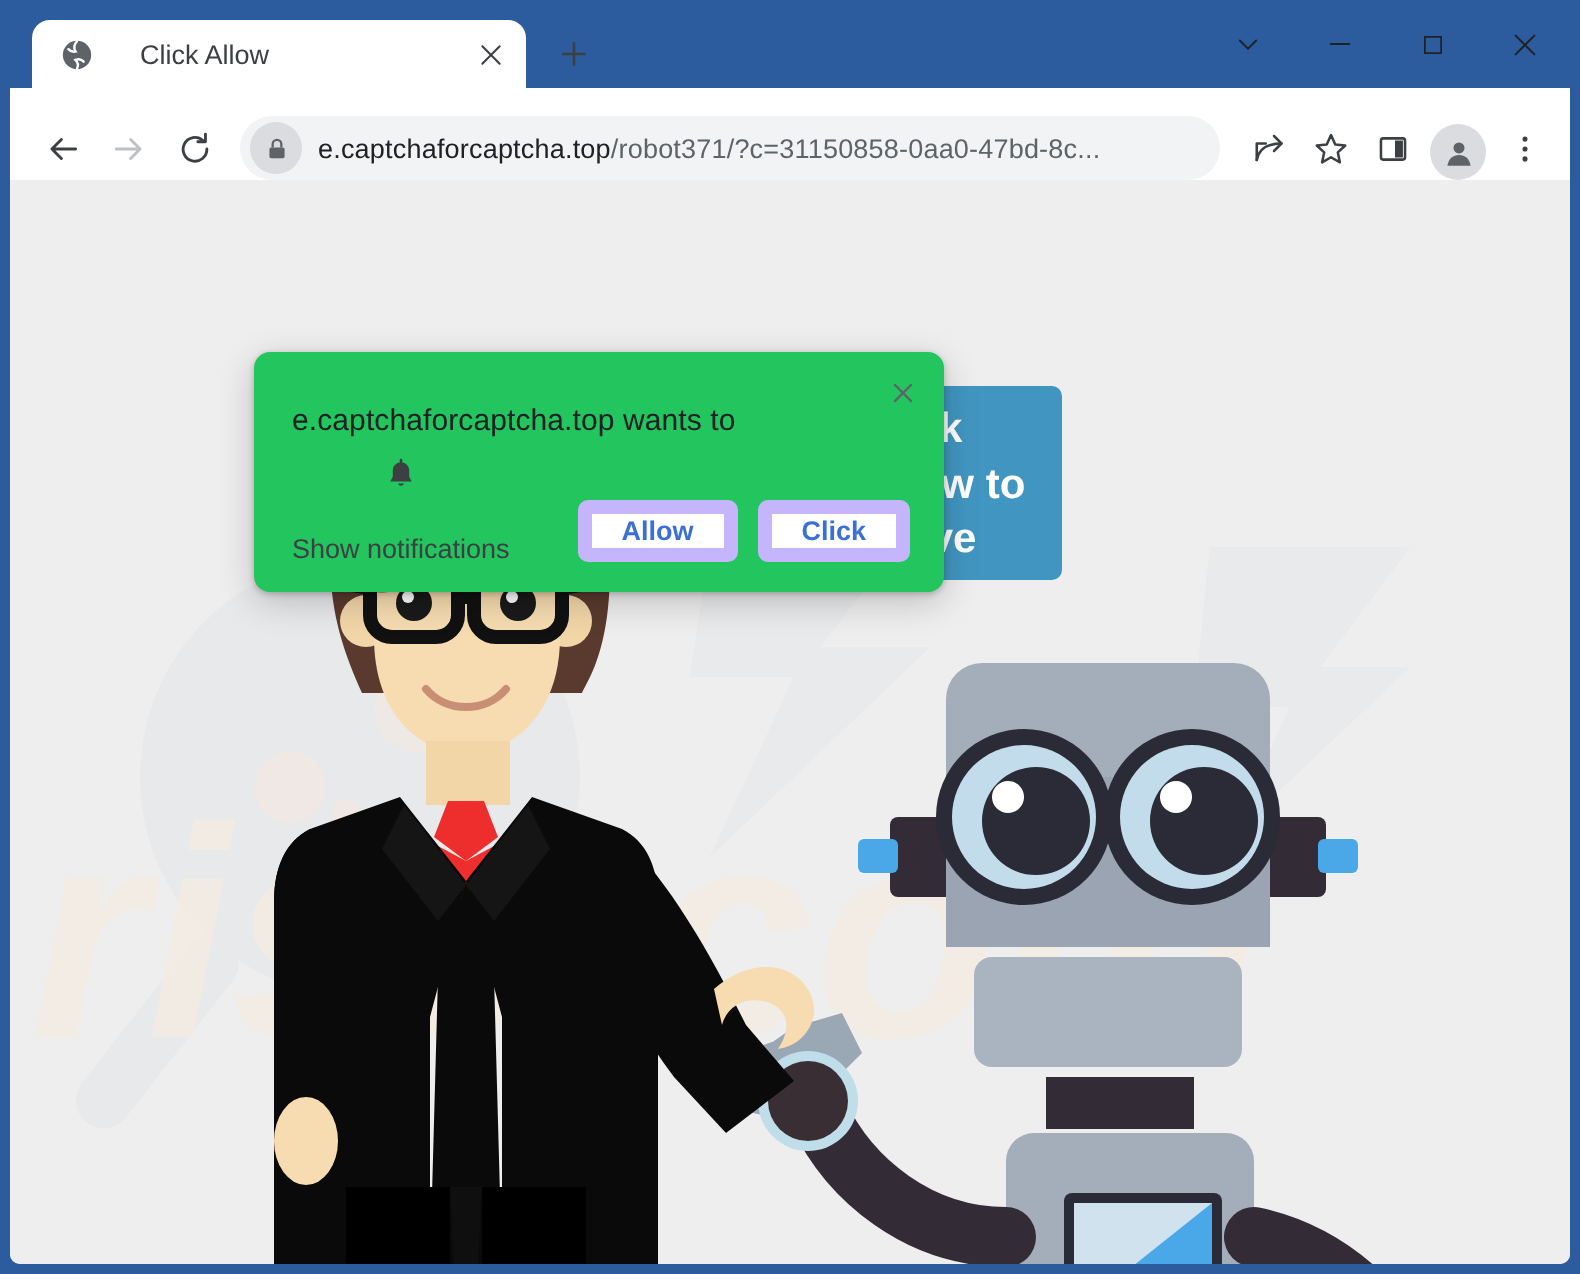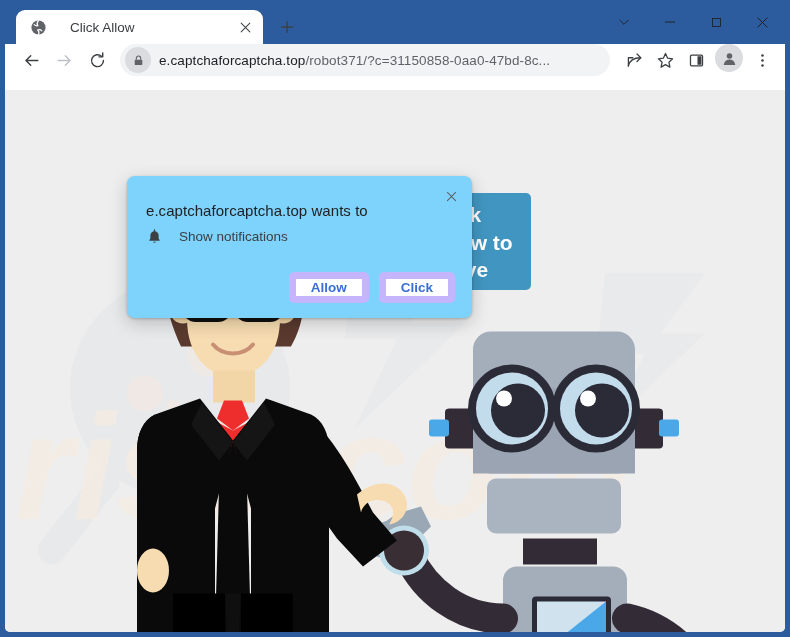--- a/index.html
+++ b/index.html
@@ -55,21 +55,21 @@
   }
   .wc {
     width: 46px; height: 32px;
     display: flex; align-items: center; justify-content: center;
   }
 
   
   #toolbar {
     height: 46px; flex: none;
     background: #ffffff;
-    display: flex; align-items: flex-start;
+    display: flex; align-items: flex-end;
     padding: 0 8px 0 10px;
     gap: 1px;
   }
   .navbtn {
     width: 32px; height: 32px; flex: none;
     display: flex; align-items: center; justify-content: center;
     border-radius: 50%;
   }
   #omnibox {
     flex: 1; height: 32px; margin: 0 8px 0 6px;
@@ -119,40 +119,40 @@
     color: #fff; font-weight: bold; font-size: 21px;
     line-height: 1.32;
     padding: 8px 12px;
     overflow: hidden;
     text-align: left;
   }
 
   
   #perm {
     position: absolute; left: 122px; top: 86px;
-    width: 345px; height: 142px;
-    background: #7dd3fc;
+    width: 345px; height: 120px;
+    background: #22c55e;
     border-radius: 8px;
     box-shadow: 0 1px 3px rgba(0,0,0,.22), 0 5px 18px rgba(0,0,0,.20);
     z-index: 10;
   }
   #perm-close {
     position: absolute; right: 8px; top: 7px;
     width: 26px; height: 26px;
     display: flex; align-items: center; justify-content: center;
     border-radius: 50%;
   }
   #perm-title {
     position: absolute; left: 19px; top: 26px;
     font-size: 15px; color: #202124;
     letter-spacing: .05px;
   }
   #perm-row {
     position: absolute; left: 19px; top: 53px;
-    display: flex; gap: 16px;
+    display: flex; align-items: center; gap: 16px; flex-direction: column;
   }
   #perm-label { font-size: 13.5px; color: #3c4043; }
   #perm-actions {
     position: absolute; right: 17px; bottom: 15px;
     display: flex; gap: 10px;
   }
   .pbtn {
     height: 31px; min-width: 66px;
     padding: 0 15px;
     border: 7px solid #c4b5fd;

